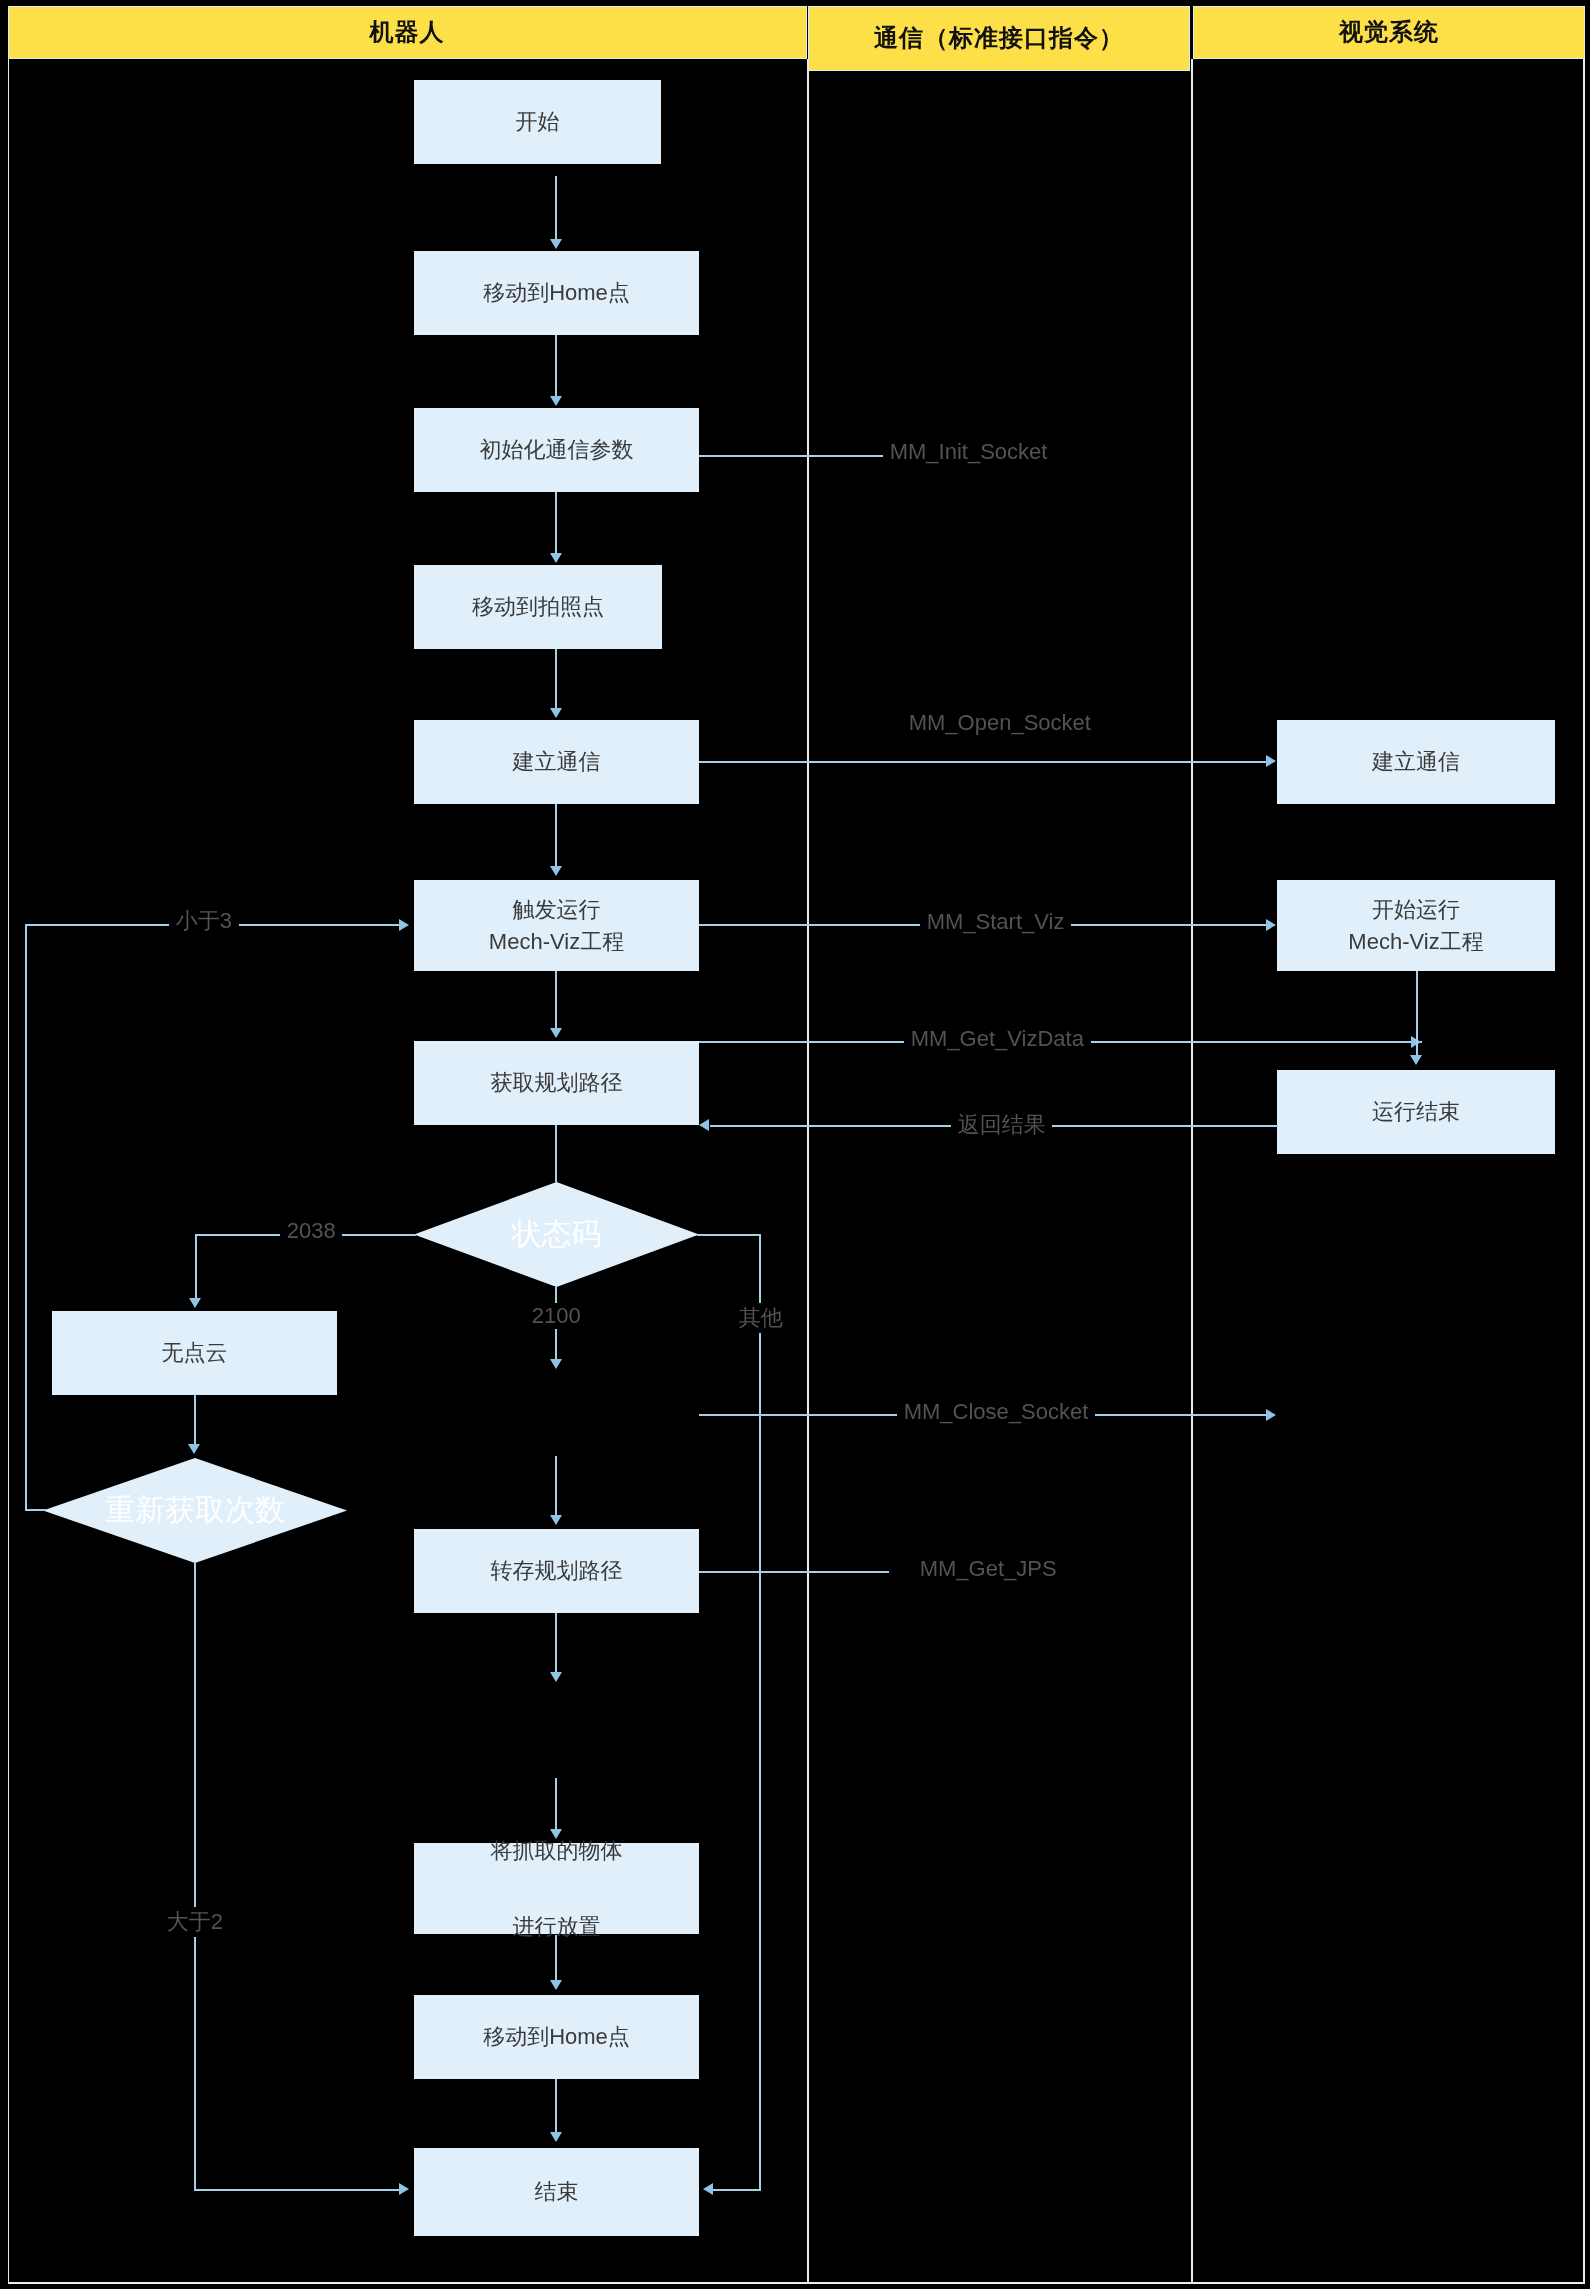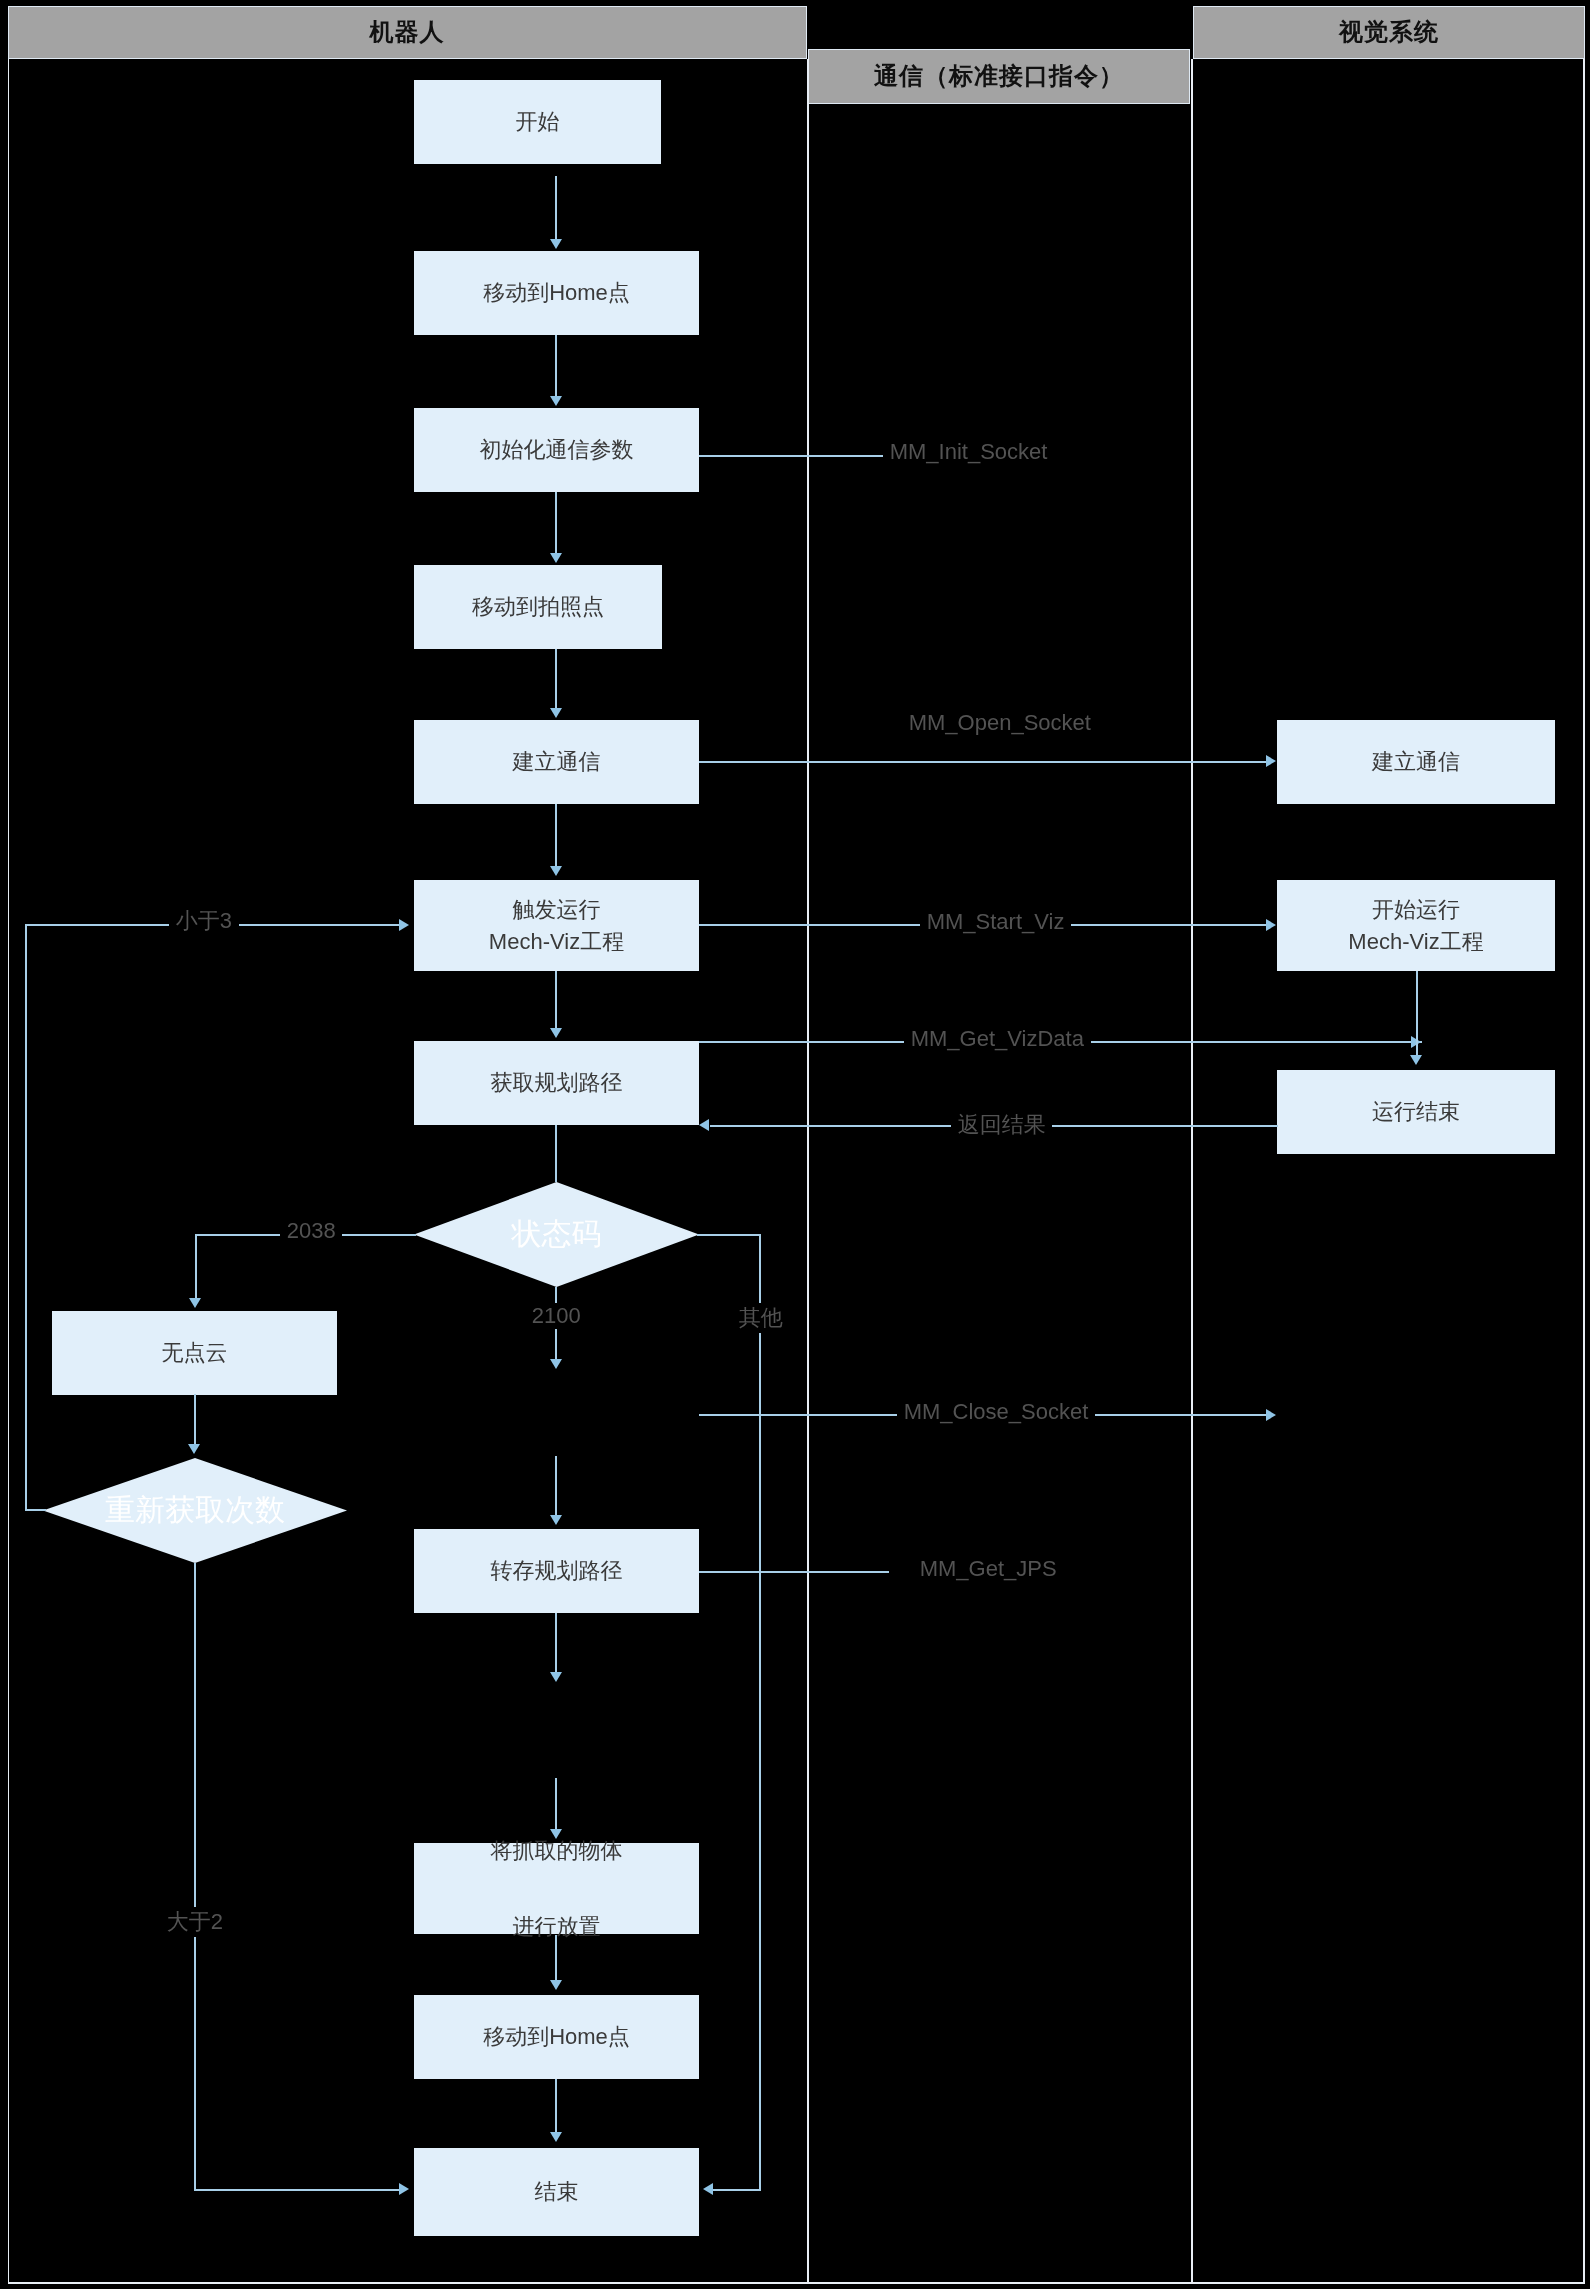--- a/index.html
+++ b/index.html
@@ -2,21 +2,21 @@
 <html style="font-size:15px"><head>
 <meta charset="utf-8">
 <title>Flowchart</title>
 <style>
   html,body{margin:0;padding:0;background:#000;}
   body{font-family:"Liberation Sans","DejaVu Sans",sans-serif;}
   #stage{position:relative;width:1590px;height:2289px;background:#000;overflow:hidden;}
 
   
   .lane-head{
-    position:absolute;background:#a3a3a3;color:#111;
+    position:absolute;background:#fde047;color:#111;
     display:flex;align-items:center;justify-content:center;
     font-size:24px;font-weight:bold;letter-spacing:1px;
     border:1.9px solid #dfe9f3;box-sizing:border-box;
   }
   
   .lane-sep{position:absolute;width:1.9px;background:#e8eef5;}
   .frame-line{position:absolute;background:#e8eef5;}
 
   
   .node{
@@ -50,21 +50,21 @@
   .elabel.gray{color:#535353;}
 </style>
 </head>
 <body>
 
 <div id="stage">
 
   <div class="lane-head" style="left:7.6px;top:5.7px;width:799px;height:53px;">
     <span>机器人</span>
   </div>
-  <div class="lane-head" style="left:808px;top:5.7px;width:382px;height:55px;margin-top:43px;">
+  <div class="lane-head" style="left:808px;top:5.7px;width:382px;height:65px;">
     <span>通信（标准接口指令）</span>
   </div>
   <div class="lane-head" style="left:1193px;top:5.7px;width:392px;height:53px;">
     <span>视觉系统</span>
   </div>
 
   <div class="frame-line" style="left:7.6px;top:59px;width:1.9px;height:2225px;"></div>
   <div class="frame-line" style="left:1583px;top:59px;width:1.9px;height:2225px;"></div>
   <div class="frame-line" style="left:7.6px;top:2282px;width:1577px;height:1.9px;"></div>
   <div class="lane-sep" style="left:807px;top:59px;height:2225px;"></div>

